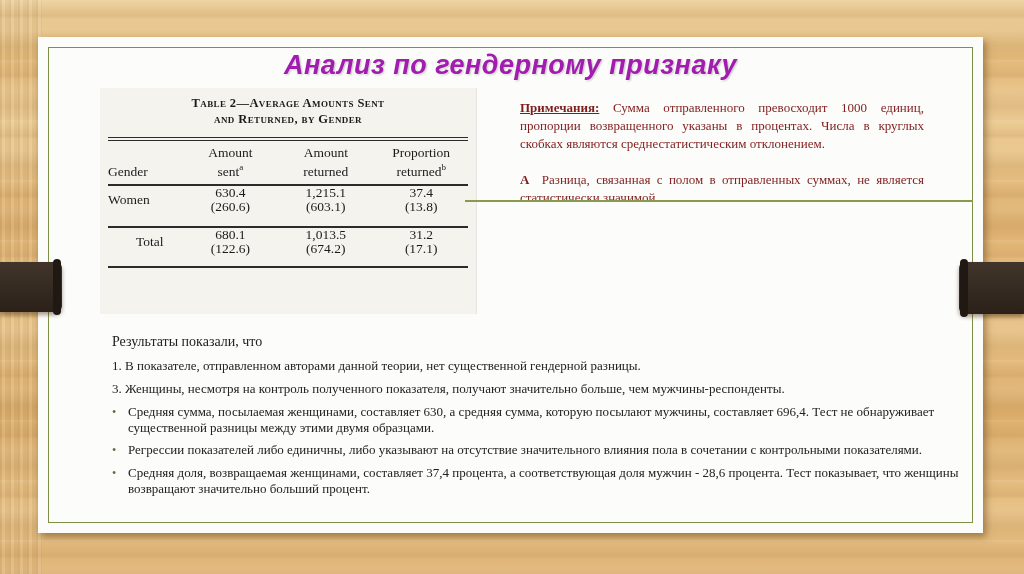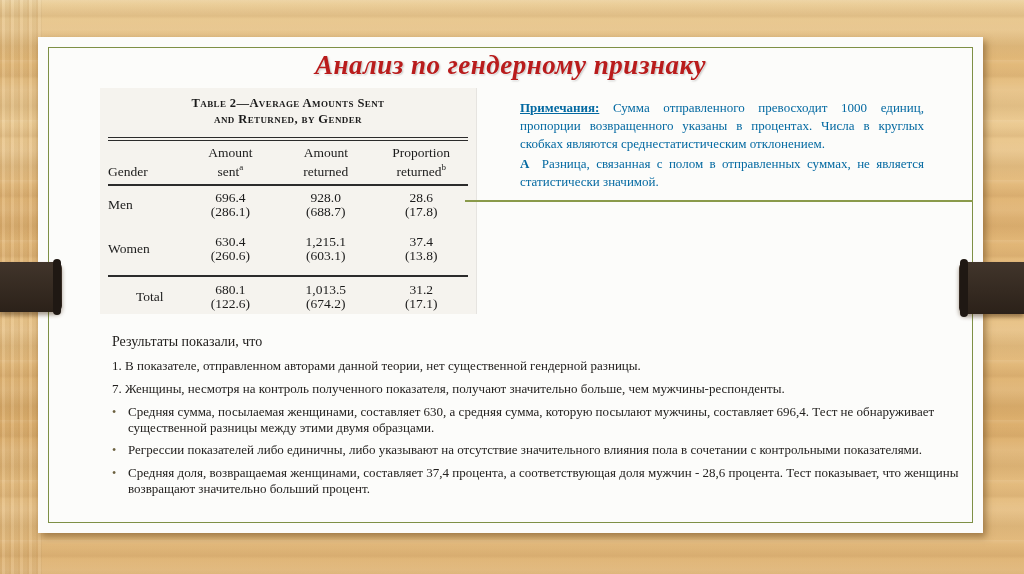--- a/index.html
+++ b/index.html
@@ -34,22 +34,22 @@
   }
 
   .ribbon{ position:absolute; height:50px; background:linear-gradient(180deg,#41352b 0%,#352a21 55%,#2b2119 100%); z-index:5; box-shadow:0 3px 4px rgba(60,35,10,0.45); }
   .ribbon-left{ left:0; top:262px; width:62px; border-radius:0 6px 6px 0; }
   .ribbon-left .cap{ position:absolute; right:1px; top:-3px; bottom:-3px; width:8px; background:#1f1813; border-radius:4px; }
   .ribbon-right{ left:959px; top:262px; width:65px; height:52px; border-radius:6px 0 0 6px; }
   .ribbon-right .cap{ position:absolute; left:1px; top:-3px; bottom:-3px; width:8px; background:#1f1813; border-radius:4px; }
 
   .title-row{ position:absolute; left:0; top:13px; width:100%; text-align:center; }
   .slide-title{
-    display:inline-block; font-family:Liberation Serif, serif; font-weight:bold; font-style:italic;
-    font-size:27px; letter-spacing:0.5px; color:#b91c1c;
+    display:inline-block; font-family:Liberation Sans, sans-serif; font-weight:bold; font-style:italic;
+    font-size:27px; letter-spacing:0.5px; color:#a21caf;
     text-shadow:0 1px 0 rgba(255,255,255,0.55), 1px 1px 2px rgba(0,0,0,0.25);
   }
 
   
   .scan{
     position:absolute; left:62px; top:51px; width:377px; height:226px; overflow:hidden;
     background:#f5f3ee; color:#1b1b1b;
     border-right:1px solid rgba(0,0,0,0.06);
     padding:6px 8px 0 8px;
   }
@@ -60,28 +60,28 @@
   .scan th.c1{ text-align:left; width:21%; }
   .scan th.c2, .scan td.c2{ width:26%; text-align:center; }
   .scan th.c3, .scan td.c3{ width:27%; text-align:center; }
   .scan th.c4, .scan td.c4{ width:26%; text-align:center; }
   .scan td{ text-align:center; }
   .scan td.g{ text-align:left; }
   .scan .hl{ display:block; }
   .scan sup{ font-size:9px; }
   .scan tr.r1 td{ padding:5px 0 16px 0; }
   .scan tr.r2 td{ padding:0 0 12px 0; }
-  .scan tr.total td{ border-top:2px solid #2b2b2b; padding:6px 0 10px 0; }
+  .scan tr.total td{ border-top:2px solid #2b2b2b; padding:0 0 10px 0; }
   .scan tr.total td.g{ padding-left:28px; }
   .scan .v, .scan .sd{ display:block; line-height:14px; }
 
   
-  .note{ position:absolute; width:404px; font-size:13px; line-height:1.38; color:#0369a1; text-align:justify; }
+  .note{ position:absolute; width:404px; font-size:13px; line-height:1.38; color:#7f1d1d; text-align:justify; }
   .note-1{ left:482px; top:62px; }
-  .note-a{ left:482px; top:118px; }
+  .note-a{ left:482px; top:134px; }
   .note-b{ left:482px; top:173px; }
   .note .lbl{ font-weight:bold; text-decoration:underline; }
   .note .ltr{ font-weight:bold; padding-right:6px; }
   .note-divider{ position:absolute; left:427px; top:163px; width:508px; height:2px; background:#8a9a4a; }
 
   
   .results{ position:absolute; left:74px; top:297px; width:848px; color:#23211f; font-weight:normal; }
   .results .heading{ font-size:14px; margin-bottom:8px; }
   .results .numbered{ font-size:13px; line-height:1.22; margin-bottom:7px; }
   .results .bullet{ display:flex; font-size:13px; line-height:1.22; margin-bottom:7px; }
@@ -124,35 +124,20 @@
               <span class="hl">Amount</span>
               <span class="hl"><span>returned</span><sup></sup></span>
             </th>
             <th class="c4">
               <span class="hl">Proportion</span>
               <span class="hl"><span>returned</span><sup>b</sup></span>
             </th>
           </tr>
         </thead>
         <tbody>
-          <tr class="r1">
-            <td class="g"><span>Men</span></td>
-            <td class="c2">
-                <span class="v">696.4</span>
-                <span class="sd">(286.1)</span>
-              </td>
-            <td class="c3">
-                <span class="v">928.0</span>
-                <span class="sd">(688.7)</span>
-              </td>
-            <td class="c4">
-                <span class="v">28.6</span>
-                <span class="sd">(17.8)</span>
-              </td>
-          </tr>
           <tr class="r2">
             <td class="g"><span>Women</span></td>
             <td class="c2">
                 <span class="v">630.4</span>
                 <span class="sd">(260.6)</span>
               </td>
             <td class="c3">
                 <span class="v">1,215.1</span>
                 <span class="sd">(603.1)</span>
               </td>
@@ -186,21 +171,21 @@
     </div>
     <div class="note note-a">
       <span class="ltr">А</span>
       <span>Разница, связанная с полом в отправленных суммах, не является статистически значимой.</span>
     </div>
     <div class="note-divider"></div>
 
     <div class="results">
       <div class="heading">Результаты показали, что</div>
       <div class="numbered">1. В показателе, отправленном авторами данной теории, нет существенной гендерной разницы.</div>
-      <div class="numbered">7. Женщины, несмотря на контроль полученного показателя, получают значительно больше, чем мужчины-респонденты.</div>
+      <div class="numbered">3. Женщины, несмотря на контроль полученного показателя, получают значительно больше, чем мужчины-респонденты.</div>
       <div class="bullet">
         <span class="dot">•</span>
         <span class="btxt">Средняя сумма, посылаемая женщинами, составляет 630, а средняя сумма, которую посылают мужчины, составляет 696,4. Тест не обнаруживает существенной разницы между этими двумя образцами.</span>
       </div>
       <div class="bullet">
         <span class="dot">•</span>
         <span class="btxt">Регрессии показателей либо единичны, либо указывают на отсутствие значительного влияния пола в сочетании с контрольными показателями.</span>
       </div>
       <div class="bullet">
         <span class="dot">•</span>

